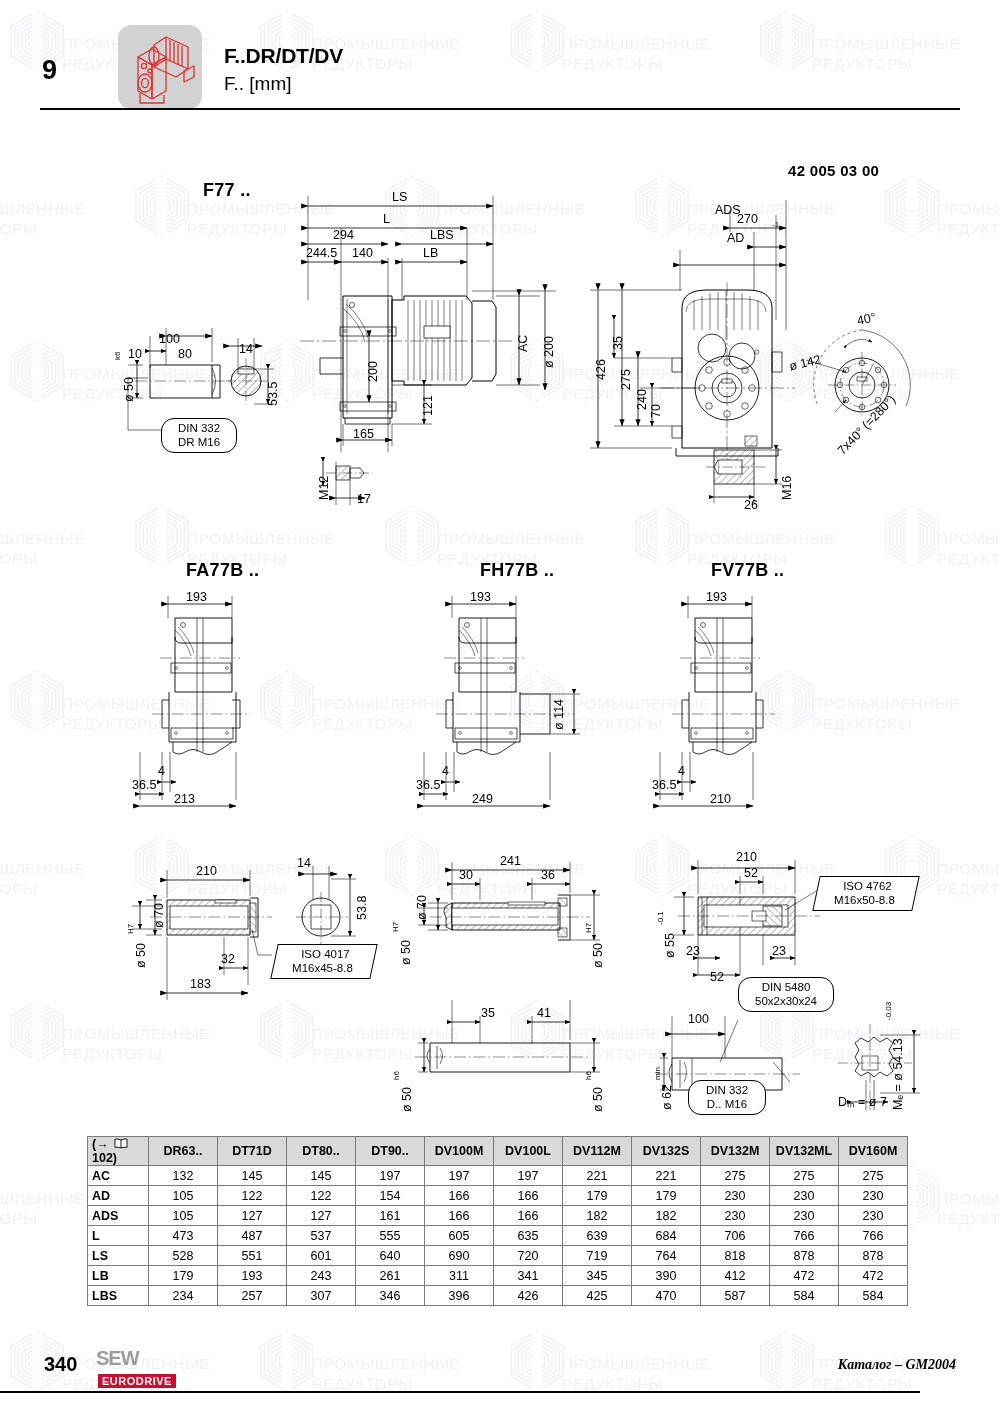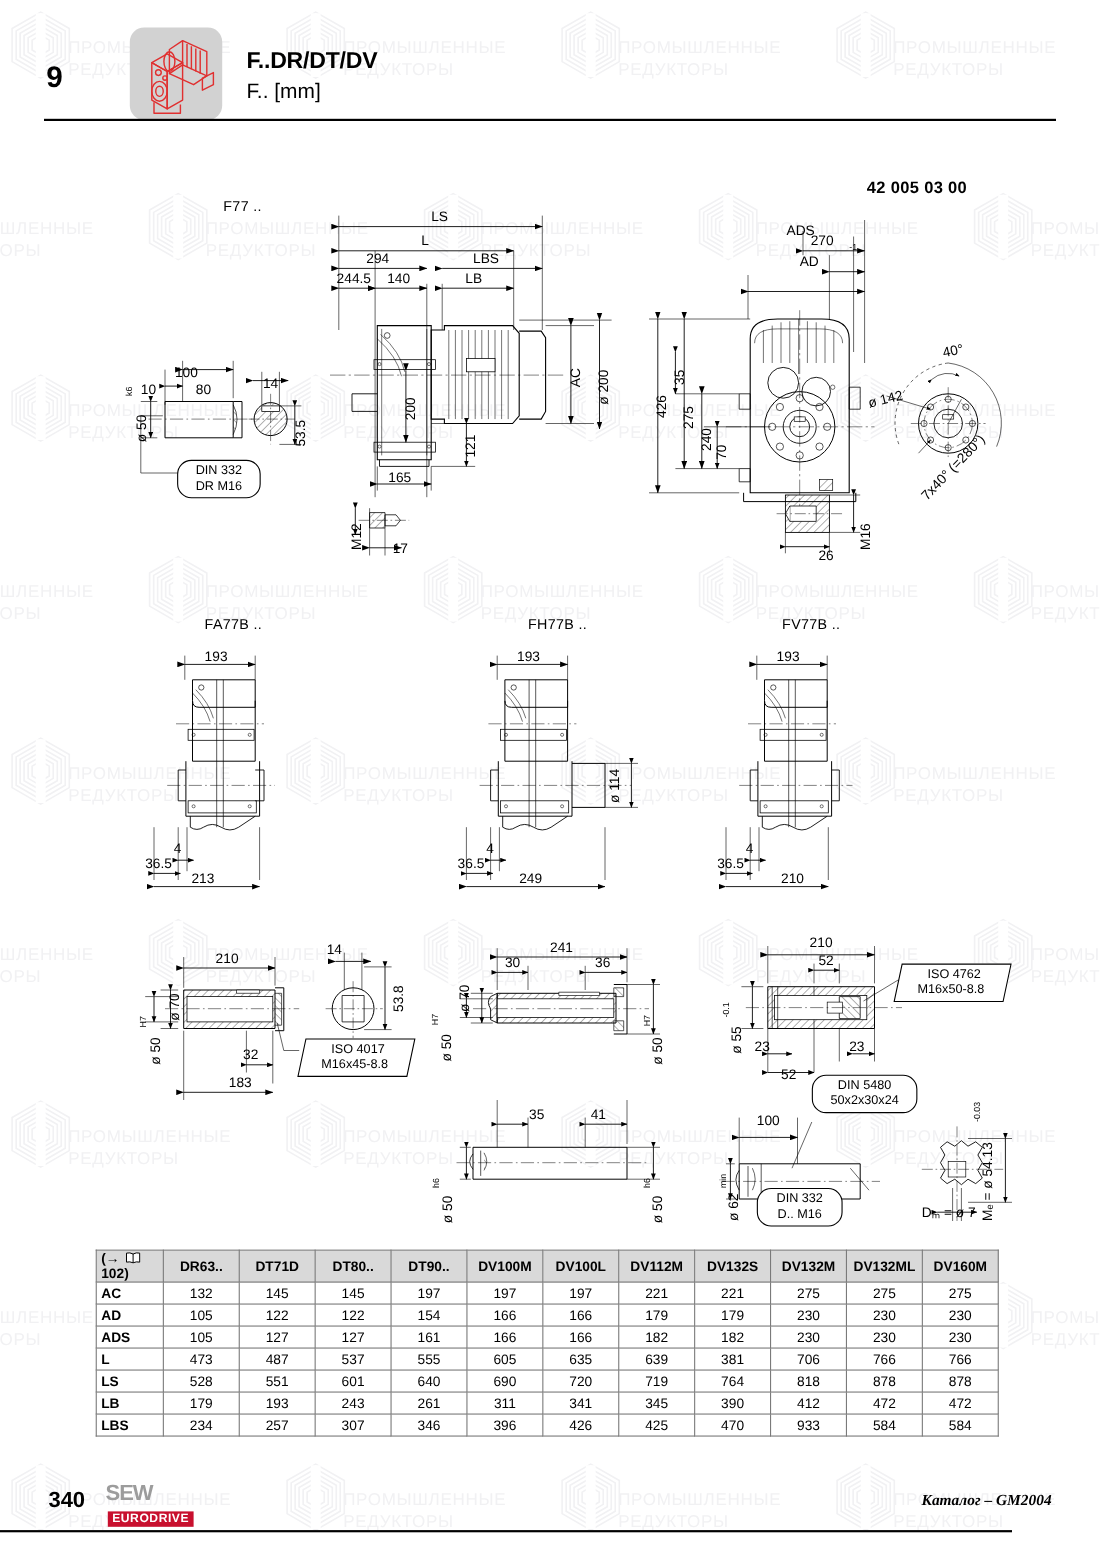--- a/index.html
+++ b/index.html
@@ -25,21 +25,21 @@
   #header-rule{position:absolute;left:40px;top:108px;width:920px;height:2px;background:#000;}
 
   
   #sheet{position:absolute;left:0;top:0;width:1000px;height:1415px;z-index:2;}
   #sheet svg{position:absolute;left:0;top:0;}
 
   .lbl{position:absolute;font-family:"Liberation Sans",sans-serif;font-size:12.5px;
        color:#000;white-space:nowrap;z-index:4;}
   .lbl.xs{font-size:8px;}
   .vt{transform:rotate(-90deg);transform-origin:left top;}
-  .bold-h{font-size:13px;font-weight:normal;letter-spacing:.3px;}
+  .bold-h{font-size:18px;font-weight:bold;letter-spacing:.3px;}
   .code-h{font-size:15px;font-weight:bold;letter-spacing:.3px;}
 
   
   .bubble{position:absolute;border:1px solid #000;border-radius:13px;background:#fff;
           font-size:11.5px;line-height:13.5px;text-align:center;padding:3px 7px;z-index:5;}
   .bubble.par{border-radius:0;}
 
   
   #spec-table{position:absolute;left:87px;top:1136px;z-index:4;border-collapse:collapse;
               font-size:12.5px;background:#fff;}
@@ -1139,21 +1139,21 @@
 <div class="lbl" style="left:706px;top:590px;">193</div>
 <div class="lbl" style="left:678px;top:764px;">4</div>
 <div class="lbl" style="left:652px;top:778px;">36.5</div>
 <div class="lbl" style="left:710px;top:792px;">210</div>
 
 <div class="lbl" style="left:196px;top:864px;">210</div>
 <div class="lbl vt" style="left:152px;top:928px;">ø 70</div>
 <div class="lbl vt" style="left:134px;top:968px;">ø 50</div>
 <div class="lbl xs vt" style="left:126px;top:934px;">H7</div>
 <div class="lbl" style="left:221px;top:952px;">32</div>
-<div class="lbl" style="left:208px;top:977px;">183</div>
+<div class="lbl" style="left:190px;top:977px;">183</div>
 <div class="lbl" style="left:297px;top:856px;">14</div>
 <div class="lbl vt" style="left:355px;top:920px;">53.8</div>
 <div class="bubble par" style="left:274px;top:944px;width:84px;transform:skewX(-12deg);">
   <div style="transform:skewX(12deg)">ISO 4017</div>
   <div style="transform:skewX(12deg)">M16x45-8.8</div>
 </div>
 
 <div class="lbl" style="left:500px;top:854px;">241</div>
 <div class="lbl" style="left:459px;top:868px;">30</div>
 <div class="lbl" style="left:541px;top:868px;">36</div>
@@ -1267,21 +1267,21 @@
       </tr>
       <tr>
         <th>L</th>
         <td>473</td>
         <td>487</td>
         <td>537</td>
         <td>555</td>
         <td>605</td>
         <td>635</td>
         <td>639</td>
-        <td>381</td>
+        <td>684</td>
         <td>706</td>
         <td>766</td>
         <td>766</td>
       </tr>
       <tr>
         <th>LS</th>
         <td>528</td>
         <td>551</td>
         <td>601</td>
         <td>640</td>
@@ -1310,21 +1310,21 @@
       <tr>
         <th>LBS</th>
         <td>234</td>
         <td>257</td>
         <td>307</td>
         <td>346</td>
         <td>396</td>
         <td>426</td>
         <td>425</td>
         <td>470</td>
-        <td>933</td>
+        <td>587</td>
         <td>584</td>
         <td>584</td>
       </tr>
     </tbody>
 </table>
 
 <div id="footer">
   <div id="page-no">340</div>
   <div id="sew-logo">
     <span id="sew-word">SEW</span>

